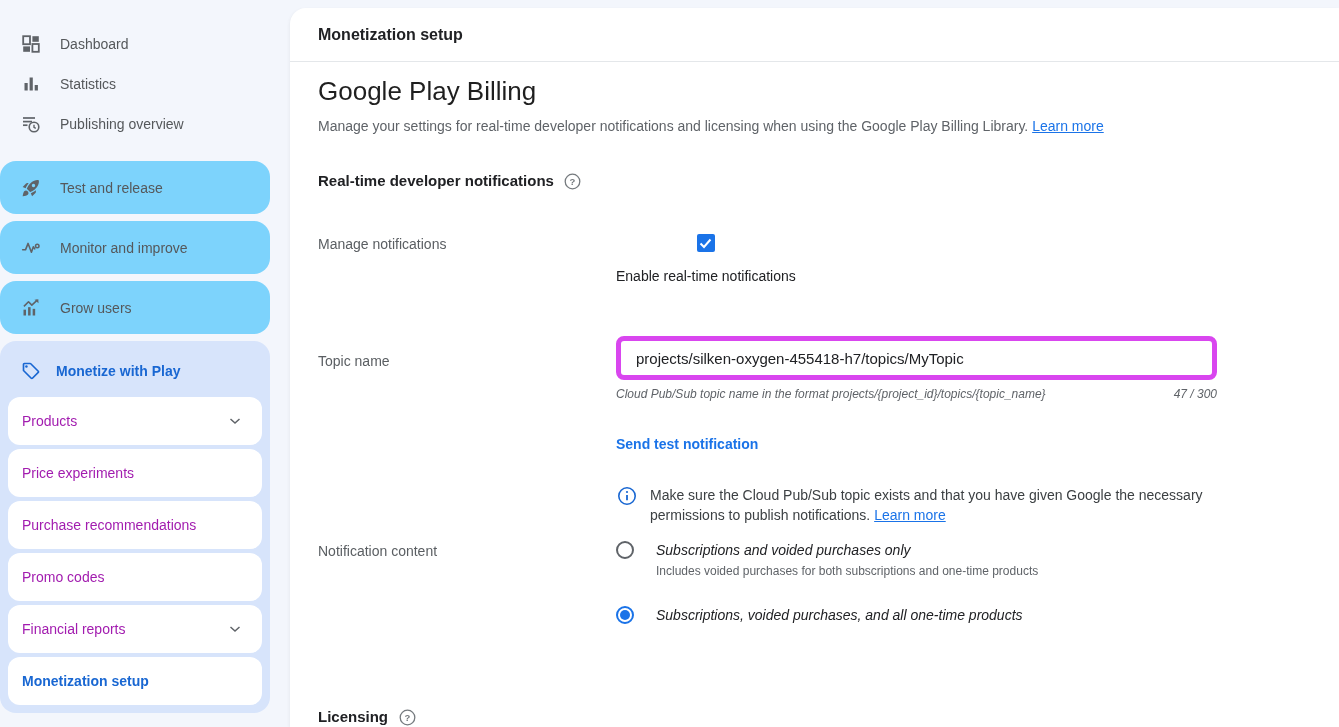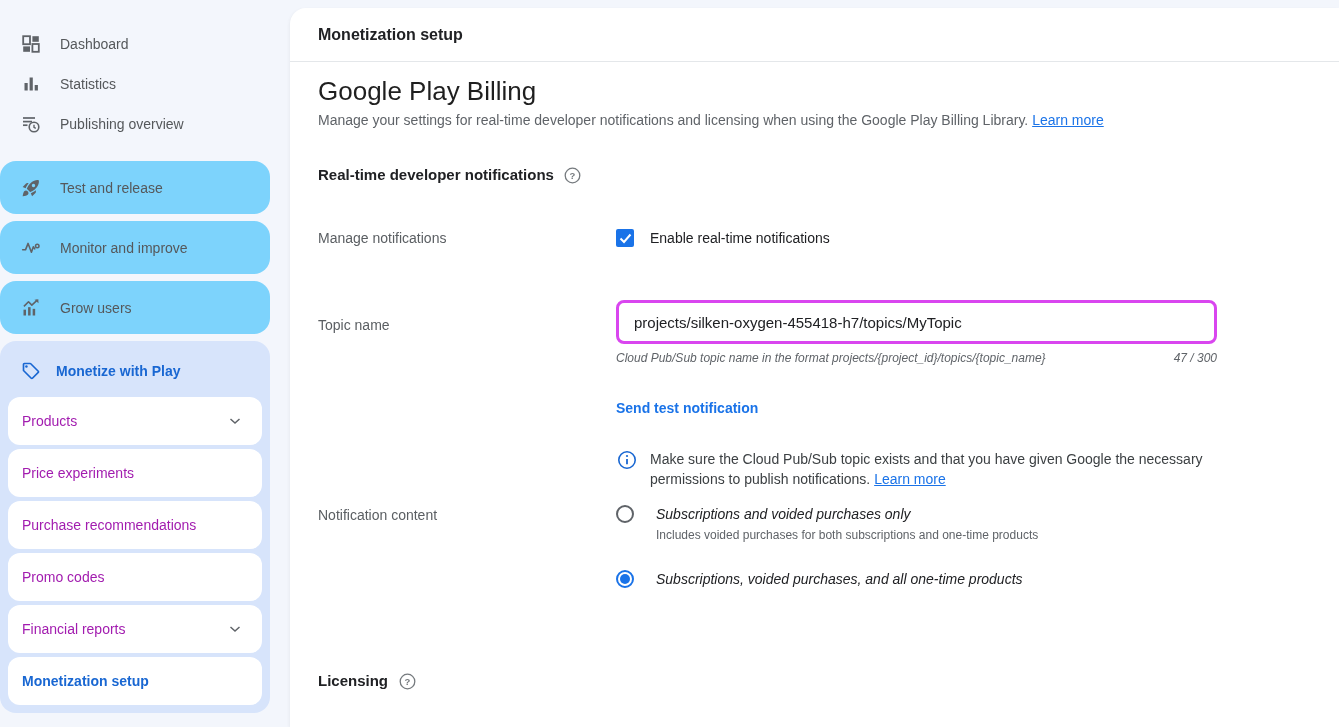--- a/index.html
+++ b/index.html
@@ -43,40 +43,40 @@
     position: absolute; left: 290px; top: 8px; width: 1049px; height: 719px;
     background: #ffffff; border-radius: 16px 0 0 0;
     box-shadow: -1px 1px 3px rgba(60,64,67,.06);
   }
   .main-header {
     padding: 17px 28px 16px; border-bottom: 1px solid #e4e7ea;
     font-size: 16px; font-weight: bold; line-height: 20px; color: #202124;
   }
   .content { padding: 0 28px; }
   .page-h1 { margin-top: 14px; font-size: 26px; font-weight: 500; line-height: 30px; color: #1f1f1f; }
-  .desc { margin-top: 4px; font-size: 14px; line-height: 20px; color: #5f6368; }
+  .desc { margin-top: 10px; font-size: 14px; line-height: 20px; color: #5f6368; }
   a.link { color: #1a73e8; text-decoration: underline; cursor: pointer; }
   .section-title {
     margin-top: 34px; display: flex; align-items: center; gap: 8px;
     font-size: 15px; font-weight: bold; line-height: 20px; color: #202124;
   }
   .form-row { display: flex; }
   .row-label { width: 298px; flex: none; font-size: 14px; color: #5a5e62; line-height: 20px; }
   .row-m1 { margin-top: 42px; }
   .row-m2 { margin-top: 52px; }
   .row-m3 { margin-top: 16px; }
-  .check-row { display: flex; align-items: center; gap: 16px; }
+  .check-row { display: flex; align-items: center; gap: 16px; flex-direction: column; }
   .checkbox {
     width: 18px; height: 18px; border-radius: 2px; background: #1a73e8;
     display: flex; align-items: center; justify-content: center; cursor: pointer; flex: none;
   }
   .check-label { font-size: 14px; color: #202124; }
   .lbl-pad { padding-top: 15px; }
   .text-input {
-    width: 601px; height: 44px; border: 3px solid #d946ef; border-radius: 8px;
+    width: 601px; height: 44px; border: 5px solid #d946ef; border-radius: 8px;
     padding: 0 15px; font-size: 15px; color: #202124; background: #fff; outline: none;
     font-family: "Liberation Sans", "DejaVu Sans", sans-serif;
   }
   .helper-row {
     width: 601px; margin-top: 7px; display: flex; justify-content: space-between;
     font-size: 12px; line-height: 15px; color: #5f6368; font-style: italic;
   }
   .send-test { display: inline-block; margin-top: 34px; font-size: 14px; font-weight: bold; color: #1a73e8; cursor: pointer; text-decoration: none; }
   .notice { margin-top: 32px; display: flex; gap: 12px; }
   .notice-text { max-width: 580px; font-size: 14px; line-height: 20px; color: #3c4043; }

